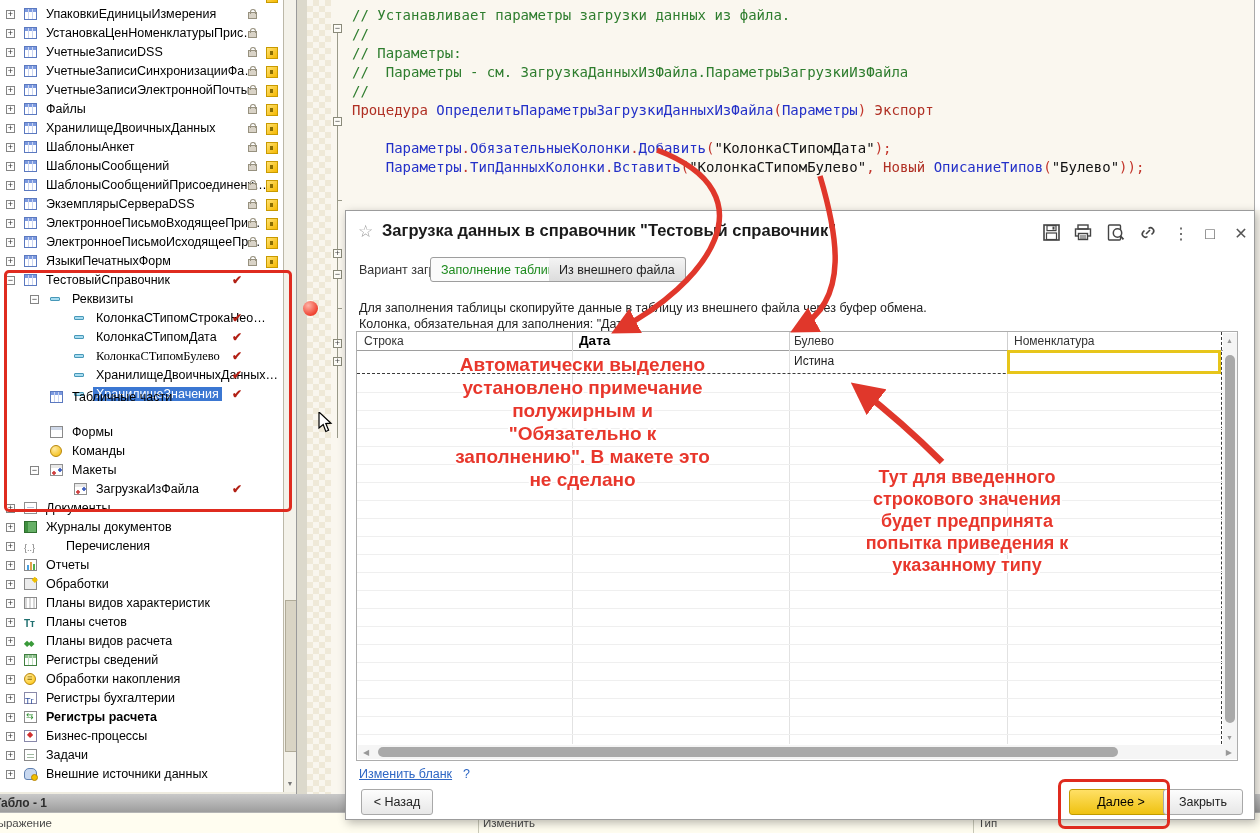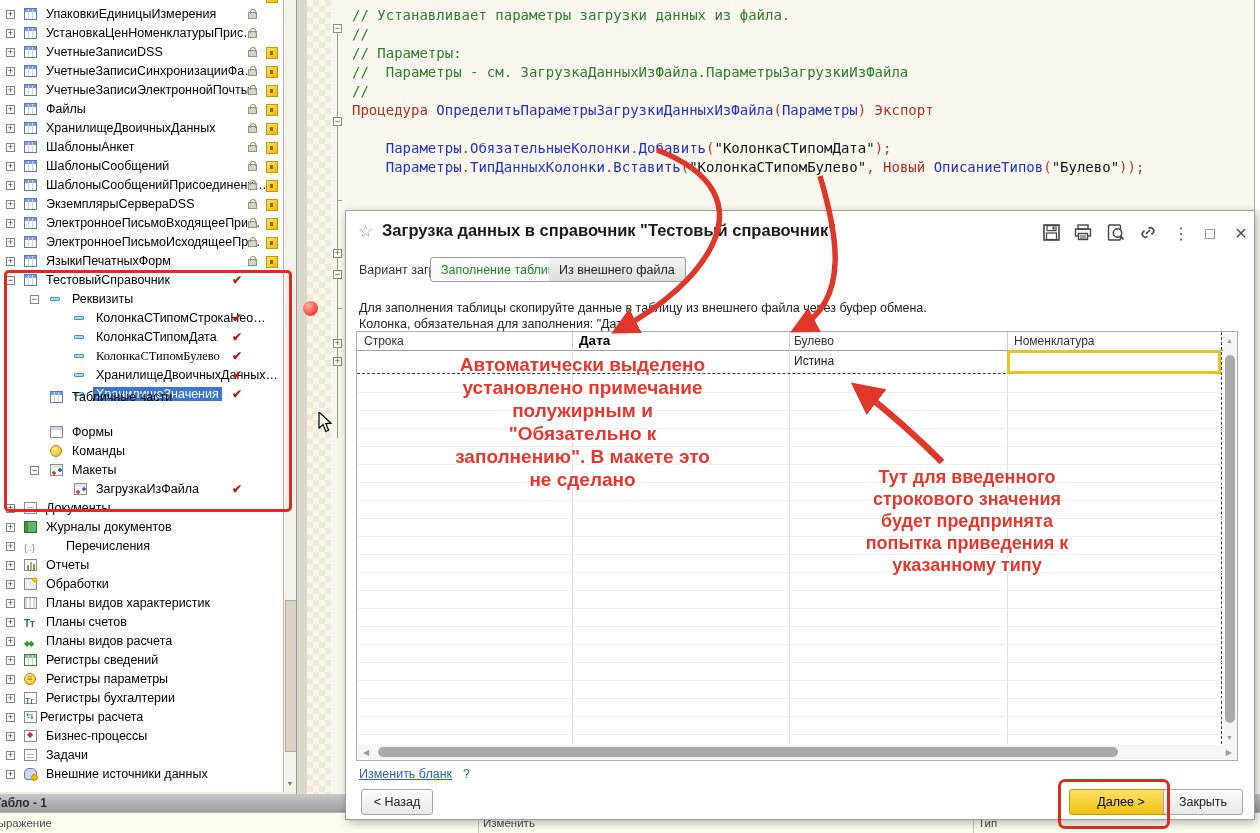--- a/index.html
+++ b/index.html
@@ -329,31 +329,31 @@
       <span class="lbl" style="left: 46px;">Планы видов расчета</span>
     </div>
     <div class="trow" style="top: 651px;">
       <span class="exp" style="left: 6px;">+</span>
       <span class="ticon t-inforeg" style="left: 24px;"></span>
       <span class="lbl" style="left: 46px;">Регистры сведений</span>
     </div>
     <div class="trow" style="top: 670px;">
       <span class="exp" style="left: 6px;">+</span>
       <span class="ticon t-accumreg" style="left: 24px;"></span>
-      <span class="lbl" style="left: 46px;">Регистры параметры</span>
+      <span class="lbl" style="left: 46px;">Обработки накопления</span>
     </div>
     <div class="trow" style="top: 689px;">
       <span class="exp" style="left: 6px;">+</span>
       <span class="ticon t-accreg" style="left: 24px;"></span>
       <span class="lbl" style="left: 46px;">Регистры бухгалтерии</span>
     </div>
     <div class="trow" style="top: 708px;">
       <span class="exp" style="left: 6px;">+</span>
       <span class="ticon t-calcreg" style="left: 24px;"></span>
-      <span class="lbl" style="left: 40px;">Регистры расчета</span>
+      <span class="lbl" style="left: 46px; font-weight: bold;">Регистры расчета</span>
     </div>
     <div class="trow" style="top: 727px;">
       <span class="exp" style="left: 6px;">+</span>
       <span class="ticon t-bp" style="left: 24px;"></span>
       <span class="lbl" style="left: 46px;">Бизнес-процессы</span>
     </div>
     <div class="trow" style="top: 746px;">
       <span class="exp" style="left: 6px;">+</span>
       <span class="ticon t-task" style="left: 24px;"></span>
       <span class="lbl" style="left: 46px;">Задачи</span>

